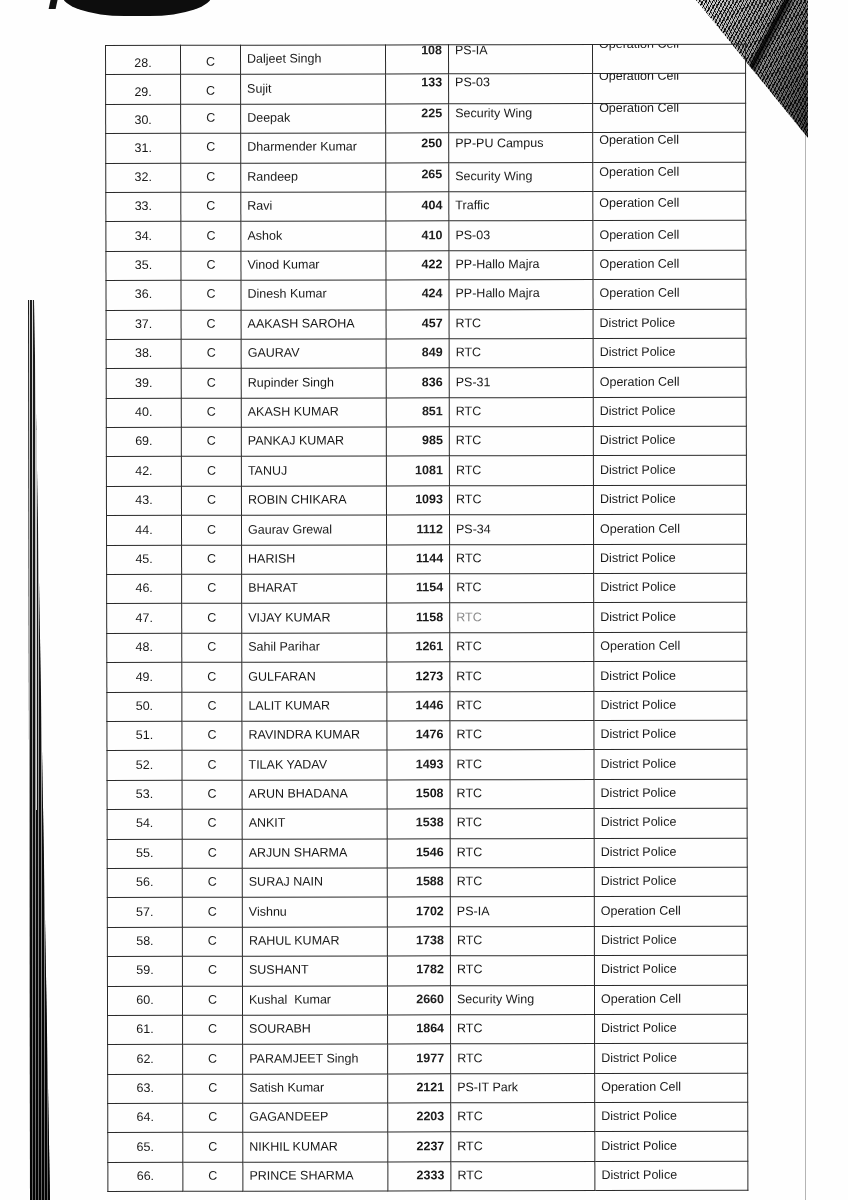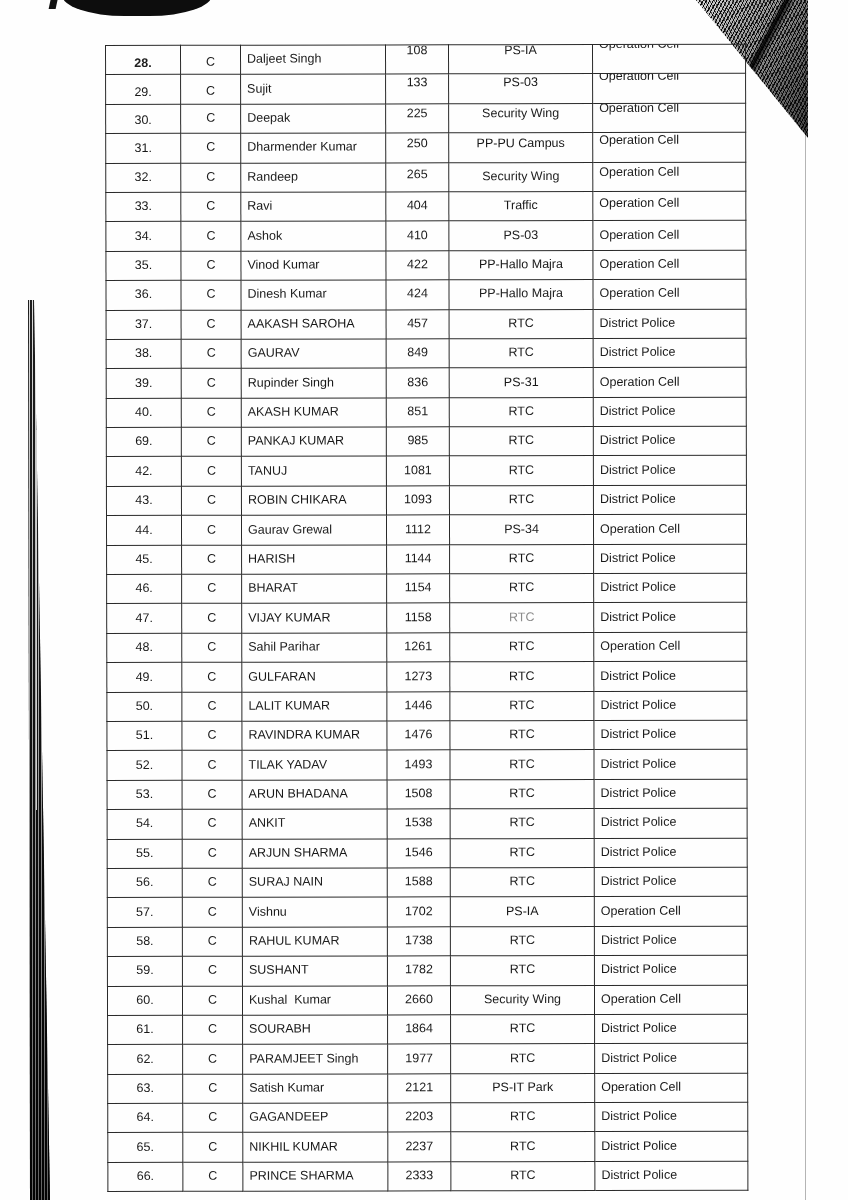--- a/index.html
+++ b/index.html
@@ -109,29 +109,29 @@
   col.c-sr{width:75px;}
   col.c-rank{width:60px;}
   col.c-name{width:145px;}
   col.c-belt{width:63px;}
   col.c-posting{width:144px;}
   col.c-unit{width:153px;}
 
   td.sr{text-align:center;}
   td.rank{text-align:center;}
   td.name{text-align:left;}
-  td.belt{text-align:center;}
-  td.posting{text-align:center;}
+  td.belt{text-align:right;font-weight:bold;}
+  td.posting{text-align:left;}
   td.unit{text-align:left;}
 
   
   tr[data-skew="1"] td.unit span{position:relative;top:-14px;}
   tr[data-skew="1"] td.belt span,
   tr[data-skew="1"] td.posting span{position:relative;top:-8px;}
-  tr[data-skew="1"] td.sr span{position:relative;top:4px;font-weight:bold;}
+  tr[data-skew="1"] td.sr span{position:relative;top:4px;}
   tr[data-skew="1"] td.rank span{position:relative;top:3px;}
 
   tr[data-skew="2"] td.unit span{position:relative;top:-12px;}
   tr[data-skew="2"] td.belt span,
   tr[data-skew="2"] td.posting span{position:relative;top:-6px;}
   tr[data-skew="2"] td.sr span{position:relative;top:3px;}
   tr[data-skew="2"] td.rank span{position:relative;top:2px;}
 
   tr[data-skew="3"] td.unit span{position:relative;top:-9px;}
   tr[data-skew="3"] td.belt span,

